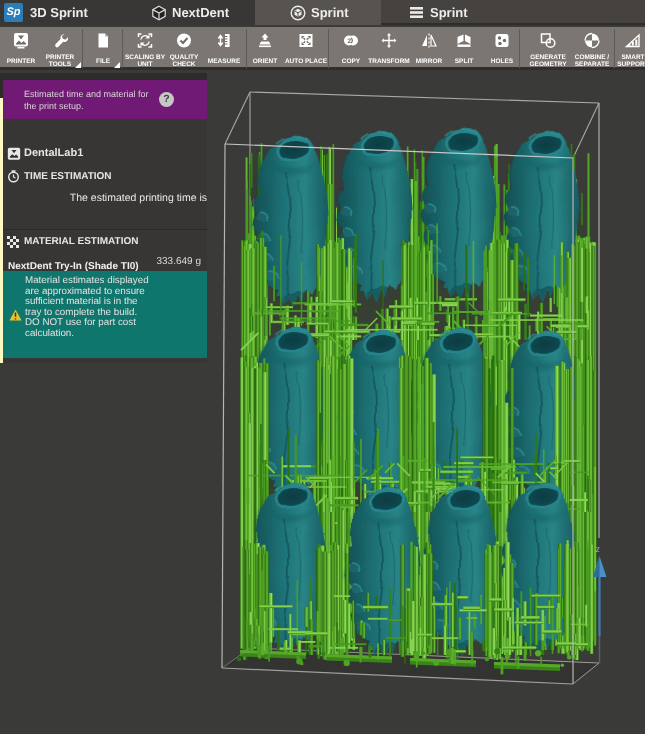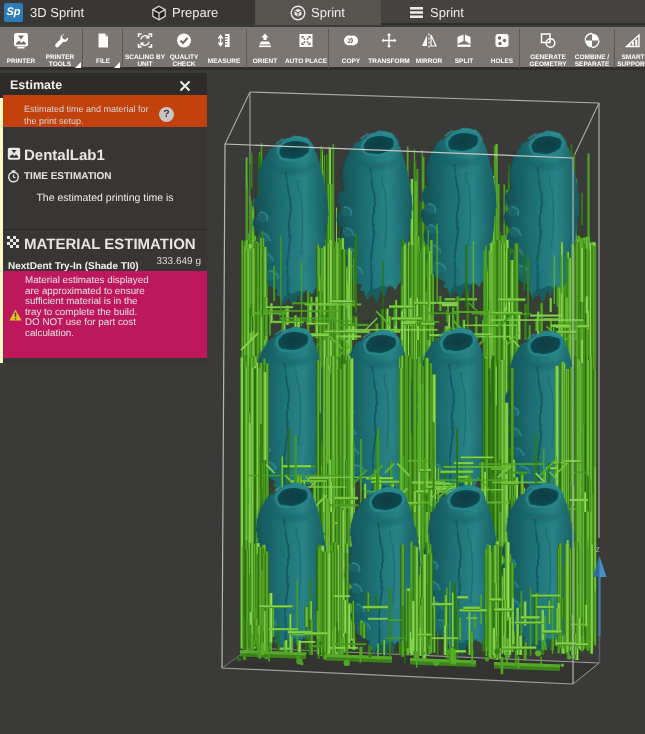--- a/index.html
+++ b/index.html
@@ -3,46 +3,46 @@
 <style>
 *{margin:0;padding:0;box-sizing:border-box;-webkit-font-smoothing:antialiased;text-rendering:geometricPrecision}
 html,body{width:645px;height:734px;overflow:hidden;background:#3a3a39;
  font-family:"Liberation Sans",sans-serif;-webkit-font-smoothing:antialiased}
 #stage{position:relative;width:645px;height:734px;transform:translateZ(0)}
 
 #tabs{position:absolute;left:0;top:0;width:645px;height:25px;background:#454240;z-index:30;
  border-bottom:2px solid #2e2d2b}
 #tabL{position:absolute;left:0;top:0;width:255px;height:25px;background:#393736}
 #tabPrint{position:absolute;left:255px;top:0;width:126px;height:25px;background:#57534f}
-.tabtxt{position:absolute;color:#eeecea;font-weight:normal;font-size:13px;line-height:25px;top:0}
+.tabtxt{position:absolute;color:#eeecea;font-weight:bold;font-size:13px;line-height:25px;top:0}
 #splogo{position:absolute;left:4px;top:3px;width:19px;height:19px;background:#2d7cba;border-radius:2px;
  color:#fff;font-weight:bold;font-size:11px;text-align:center;line-height:19px;font-style:italic}
 
 #toolbar{position:absolute;left:0;top:27px;width:645px;height:43px;background:#7b7671;z-index:30;border-bottom:3px solid #2f2e2d}
 .tbtn{position:absolute;top:0;height:43px;text-align:center}
 .tbtn svg{position:absolute;top:5px;left:50%;transform:translateX(-50%)}
 .tlbl{position:absolute;top:27px;left:0;right:0;height:14px;display:flex;align-items:center;
  justify-content:center;color:#fff;font-size:6.5px;font-weight:bold;line-height:7px;
  letter-spacing:0;white-space:pre}
 .tsep{position:absolute;top:2px;width:1px;height:39px;background:#5d5955}
 .ddt{position:absolute;width:0;height:0;border-left:6px solid transparent;border-bottom:6px solid #fff}
 
 #panel{position:absolute;left:0;top:73px;width:207px;height:290px;background:#373635;z-index:20;
  border-left:3px solid #fef9c3;color:#e8e6e4}
 #phead{position:absolute;left:-3px;top:0;width:207px;height:25px;background:#2d2c2b}
 #phead .t{position:absolute;left:10px;top:0;line-height:25px;font-size:12.5px;font-weight:bold;color:#f1efed}
 #pclose{position:absolute;right:15px;top:6px;width:14px;height:14px}
-#pdesc{position:absolute;left:0;top:22px;width:204px;height:32px;background:#c2410c}
+#pdesc{position:absolute;left:0;top:7px;width:204px;height:39px;background:#701a75}
 #pdesc .t{position:absolute;left:21px;top:8px;width:125px;font-size:9px;line-height:12px;color:#d8d6d4}
 #phelp{position:absolute;left:156px;top:12px;width:15px;height:15px;border-radius:50%;background:#c9c7c5;
  color:#3a3a3a;font-size:10.5px;font-weight:bold;text-align:center;line-height:15px}
 .prow{position:absolute;left:0;width:204px}
 .picon{position:absolute;left:4px}
 .plbl{position:absolute;left:21px;font-weight:bold}
-#pwarn{position:absolute;left:0;top:198px;width:204px;height:87px;background:#be185d}
+#pwarn{position:absolute;left:0;top:198px;width:204px;height:87px;background:#0f766e}
 #pwarn .t{position:absolute;left:22px;top:5px;width:176px;font-size:9.8px;line-height:10.6px;color:#e4e2e0}
 #pwtri{position:absolute;left:6px;top:37px}
 </style></head><body>
 <div id="stage">
 <svg width="645" height="734" viewBox="0 0 645 734" style="position:absolute;left:0;top:0">
 <defs>
 <linearGradient id="sgd" x1="0" y1="0" x2="1" y2="0">
  <stop offset="0" stop-color="#245c0c"></stop>
           <stop offset="0.4" stop-color="#4a9a20"></stop>
           <stop offset="0.7" stop-color="#5fae2c"></stop>
@@ -1302,21 +1302,21 @@
 <div id="tabL"></div>
 <div id="tabPrint"></div>
 <div id="splogo">Sp</div>
 <div class="tabtxt" style="left:30px">3D Sprint</div>
 <div style="position:absolute;left:151px;top:0;width:16px;height:25px">
         <svg width="16" height="16" viewBox="0 0 16 16" style="position:absolute;top:4.5px">
           <path d="M8 1.2 L14.2 4.6 L14.2 11.4 L8 14.8 L1.8 11.4 L1.8 4.6 Z" fill="#23211f" stroke="#dddbd9" stroke-width="1.2"></path>
           <path d="M1.8 4.6 L8 8 L14.2 4.6 M8 8 L8 14.8" stroke="#dddbd9" stroke-width="1.2" fill="none"></path>
         </svg>
       </div>
-<div class="tabtxt" style="left:172px">Prepare</div>
+<div class="tabtxt" style="left:172px">NextDent</div>
 <div style="position:absolute;left:290px;top:0;width:16px;height:25px">
         <svg width="16" height="16" viewBox="0 0 16 16" style="position:absolute;top:4.5px">
           <circle cx="8" cy="8" r="6.8" fill="none" stroke="#eceae8" stroke-width="1.4"></circle>
           <path d="M8 3.8 L11.5 5.8 L11.5 9.8 L8 11.8 L4.5 9.8 L4.5 5.8 Z" fill="#eceae8"></path>
           <path d="M4.5 5.8 L8 7.8 L11.5 5.8 M8 7.8 L8 11.8" stroke="#57534f" stroke-width="1" fill="none"></path>
         </svg>
       </div>
 <div class="tabtxt" style="left:311px">Sprint</div>
 <div style="position:absolute;left:409px;top:0;width:15px;height:25px">
         <svg width="15" height="15" viewBox="0 0 15 15" style="position:absolute;top:5px">
@@ -1473,44 +1473,44 @@
 <div id="pdesc">
         <div class="t">Estimated time and material for the print setup.</div>
         <div id="phelp">?</div>
       </div>
 <div class="prow" style="top:68px;height:26px">
         <span class="picon" style="top:6px"><svg width="14" height="14" viewBox="0 0 17 17">
             <rect x="1" y="1" width="15" height="14.5" rx="2" fill="#e9e7e5"></rect>
             <path d="M5.5 3.5 L11.5 3.5 L8.5 7.5 Z" fill="#33312f"></path>
             <path d="M3.5 11.5 L6.5 8.8 L9 11 L11 9.2 L13.5 11.5 L13.5 13 L3.5 13 Z" fill="#33312f"></path>
           </svg></span>
-        <span class="plbl" style="top:6px;font-size:15px">DentalLab1</span>
+        <span class="plbl" style="top:6px;font-size:11px">DentalLab1</span>
       </div>
 <div class="prow" style="top:95px;height:18px">
         <span class="picon" style="top:2px"><svg width="13" height="13" viewBox="0 0 13 13">
             <circle cx="6.5" cy="7" r="4.8" fill="none" stroke="#e9e7e5" stroke-width="1.4"></circle>
             <path d="M6.5 4.5 L6.5 7 L8.5 8" stroke="#e9e7e5" stroke-width="1.2" fill="none"></path>
             <path d="M4.5 1 L8.5 1 M6.5 1 L6.5 2.2" stroke="#e9e7e5" stroke-width="1.4"></path>
           </svg></span>
         <span class="plbl" style="top:3px;font-size:10px">TIME ESTIMATION</span>
       </div>
-<div class="prow" style="top:119px;height:14px;text-align:center;font-size:10.5px;color:#eceae8">The estimated printing time is</div>
+<div class="prow" style="top:119px;height:14px;text-align:right;font-size:10.5px;color:#eceae8">The estimated printing time is</div>
 <div class="prow" style="top:156px;height:1px;background:#2a2928"></div>
 <div class="prow" style="top:160px;height:18px">
         <span class="picon" style="top:2px"><svg width="12" height="12" viewBox="0 0 12 12">
             <rect x="0" y="0" width="3" height="3" fill="#e9e7e5"></rect>
             <rect x="6" y="0" width="3" height="3" fill="#e9e7e5"></rect>
             <rect x="3" y="3" width="3" height="3" fill="#e9e7e5"></rect>
             <rect x="9" y="3" width="3" height="3" fill="#e9e7e5"></rect>
             <rect x="0" y="6" width="3" height="3" fill="#e9e7e5"></rect>
             <rect x="6" y="6" width="3" height="3" fill="#e9e7e5"></rect>
             <rect x="3" y="9" width="3" height="3" fill="#e9e7e5"></rect>
             <rect x="9" y="9" width="3" height="3" fill="#e9e7e5"></rect>
           </svg></span>
-        <span class="plbl" style="top:3px;font-size:15px">MATERIAL ESTIMATION</span>
+        <span class="plbl" style="top:3px;font-size:10px">MATERIAL ESTIMATION</span>
       </div>
 <div class="prow" style="top:182px;height:16px">
         <span style="position:absolute;left:5px;top:6px;font-size:10px;font-weight:bold;color:#f3f1ef">NextDent Try-In (Shade TI0)</span>
         <span style="position:absolute;right:6px;top:0.5px;font-size:10px;color:#dddbd9">333.649 g</span>
       </div>
 <div id="pwarn">
         <span id="pwtri"><svg width="13" height="12" viewBox="0 0 13 12">
             <path d="M6.5 0.5 L12.6 11.5 L0.4 11.5 Z" fill="#e8c227"></path>
             <path d="M6.5 3.6 L6.5 7.8 M6.5 9.2 L6.5 10.6" stroke="#3a3a1a" stroke-width="1.5"></path>
           </svg></span>

